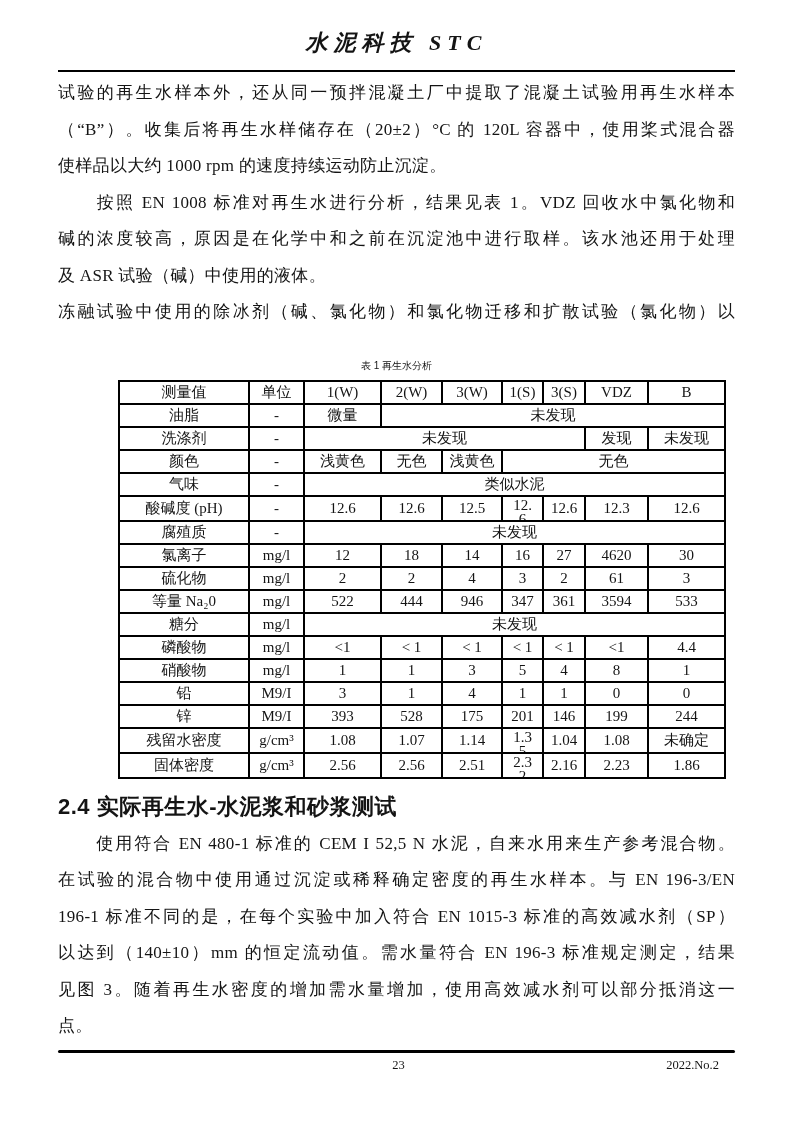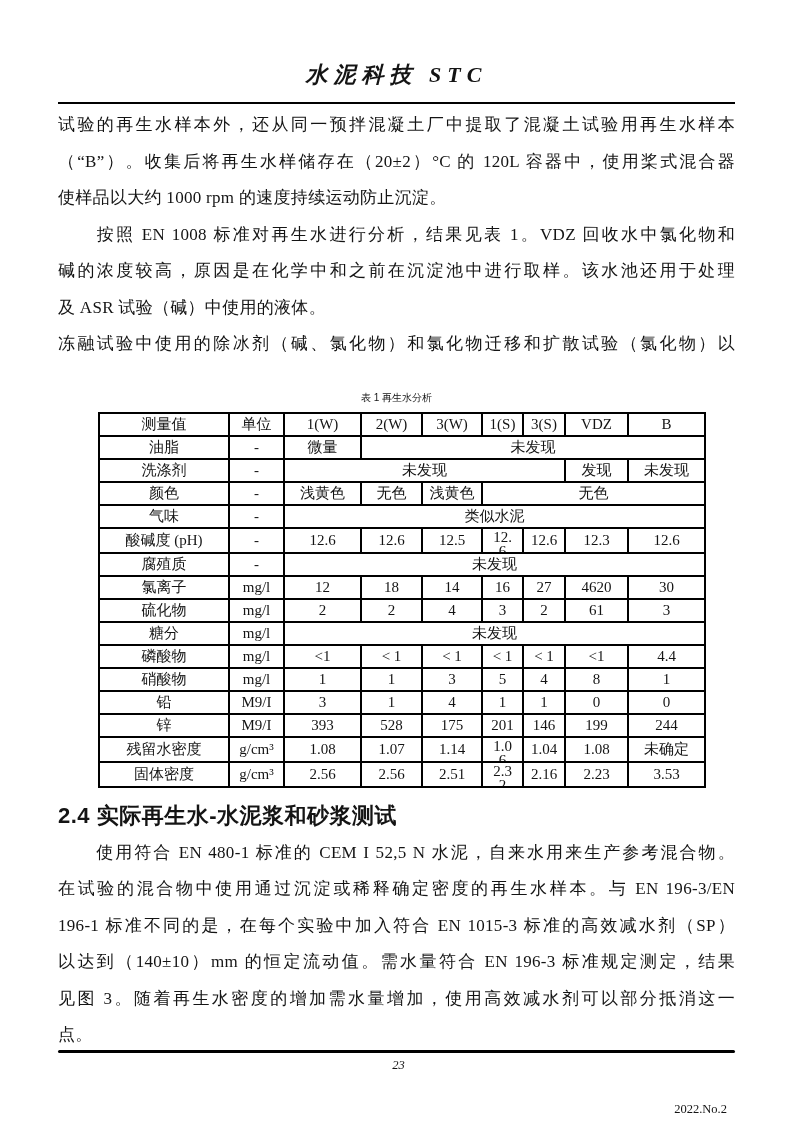--- a/index.html
+++ b/index.html
@@ -5,21 +5,21 @@
   html,body{margin:0;padding:0;background:#ffffff;}
   body{
     width:793px;height:1122px;position:relative;
     font-family:"Liberation Serif","DejaVu Serif",serif;
     color:#141414;overflow:hidden;
   }
   .page{padding:0 58px;position:relative;}
 
   
   .journal-title{
-    padding-top:58px;text-align:center;
+    padding-top:26px;text-align:center;
     font-size:22px;font-weight:600;font-style:italic;
     letter-spacing:6px;height:34px;line-height:34px;
   }
   .header-rule{border:0;border-top:2.5px solid #000;margin:10px 0 0 0;}
 
   
   .para{margin:0;}
   .para .tline{
     font-size:17px;line-height:36.5px;height:36.5px;
     text-align:justify;text-align-last:justify;
@@ -30,21 +30,21 @@
 
   
   .table-caption{
     margin-top:24px;text-align:center;
     font-family:"Liberation Sans","DejaVu Sans",sans-serif;
     font-weight:400;font-size:10px;height:22px;line-height:22px;
   }
   
   table.analysis{
     border-collapse:collapse;table-layout:fixed;
-    margin:3px 0 0 40px;
+    margin:3px 0 0 60px;
   }
   table.analysis th,table.analysis td{
     border:2px solid #000;height:21px;line-height:20px;
     font-size:15px;font-weight:normal;text-align:center;
     padding:0;vertical-align:middle;overflow:hidden;
     font-family:"Liberation Serif","DejaVu Serif",serif;
   }
   td.wrapcell{vertical-align:top;}
   .wrapclip{
     width:24px;margin:0 auto;line-height:14px;height:22px;
@@ -57,22 +57,22 @@
     font-family:"Liberation Sans","DejaVu Sans",sans-serif;
     font-weight:700;font-size:22px;letter-spacing:0.5px;
   }
   .p3{margin-top:6px;}
 
   
   .footer{position:absolute;left:58px;right:58px;top:1050px;}
   .footer-rule{height:2.5px;background:#000;border-radius:2px;}
   .footer-row{position:relative;height:18px;margin-top:3px;
     font-size:12.5px;line-height:18px;}
-  .page-number{position:absolute;left:4px;right:0;text-align:center;font-style:italic;}
-  .issue-label{position:absolute;right:8px;margin-top:44px;}
+  .page-number{position:absolute;left:4px;right:0;text-align:center;}
+  .issue-label{position:absolute;right:16px;}
 </style>
 </head>
 <body>
 
 <div class="page">
 
   <div class="journal-title">水泥科技 STC</div>
   <hr class="header-rule">
 
   <div class="para p1">
@@ -175,20 +175,31 @@
           <td>mg/l</td>
           <td>2</td>
           <td>2</td>
           <td>4</td>
           <td>3</td>
           <td>2</td>
           <td>61</td>
           <td>3</td>
         </tr>
         <tr>
+          <td>等量 Na₂0</td>
+          <td>mg/l</td>
+          <td>522</td>
+          <td>444</td>
+          <td>946</td>
+          <td>347</td>
+          <td>361</td>
+          <td>3594</td>
+          <td>533</td>
+        </tr>
+        <tr>
           <td>糖分</td>
           <td>mg/l</td>
           <td colspan="7">未发现</td>
         </tr>
         <tr>
           <td>磷酸物</td>
           <td>mg/l</td>
           <td>&lt;1</td>
           <td>&lt; 1</td>
           <td>&lt; 1</td>
@@ -230,38 +241,38 @@
           <td>199</td>
           <td>244</td>
         </tr>
         <tr>
           <td>残留水密度</td>
           <td>g/cm³</td>
           <td>1.08</td>
           <td>1.07</td>
           <td>1.14</td>
           <td class="wrapcell">
-            <div class="wrapclip">1.06</div>
+            <div class="wrapclip">1.35</div>
           </td>
           <td>1.04</td>
           <td>1.08</td>
           <td>未确定</td>
         </tr>
         <tr>
           <td>固体密度</td>
           <td>g/cm³</td>
           <td>2.56</td>
           <td>2.56</td>
           <td>2.51</td>
           <td class="wrapcell">
             <div class="wrapclip">2.32</div>
           </td>
           <td>2.16</td>
           <td>2.23</td>
-          <td>3.53</td>
+          <td>1.86</td>
         </tr>
       </tbody>
   </table>
 
   <div class="section-heading">2.4 实际再生水-水泥浆和砂浆测试</div>
 
   <div class="para p3">
       <div class="tline">　　使用符合 EN 480-1 标准的 CEM I 52,5 N 水泥，自来水用来生产参考混合物。</div>
       <div class="tline">在试验的混合物中使用通过沉淀或稀释确定密度的再生水样本。与 EN 196-3/EN</div>
       <div class="tline">196-1 标准不同的是，在每个实验中加入符合 EN 1015-3 标准的高效减水剂（SP）</div>

